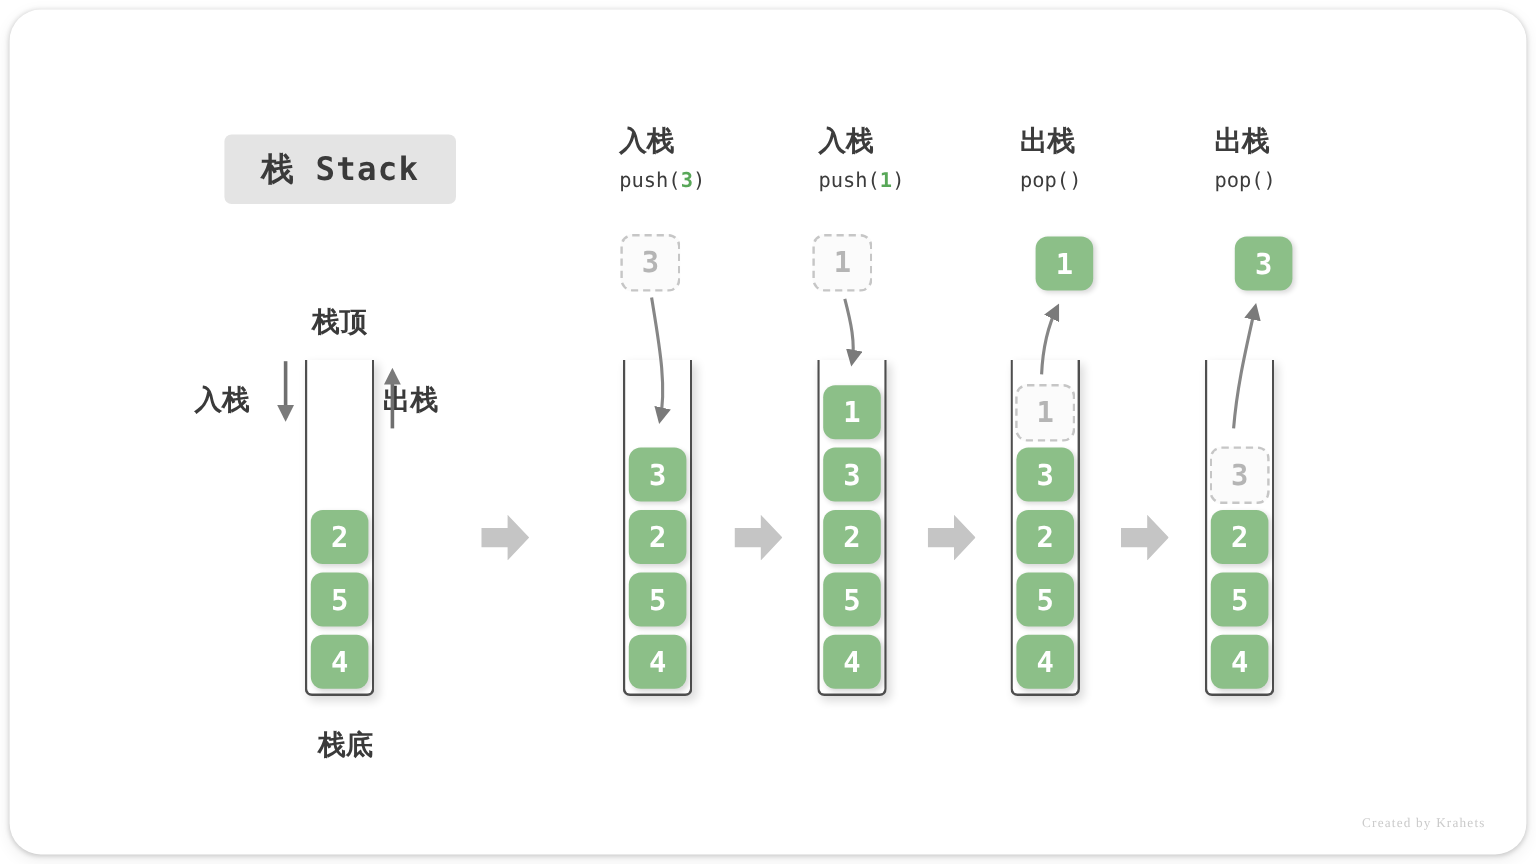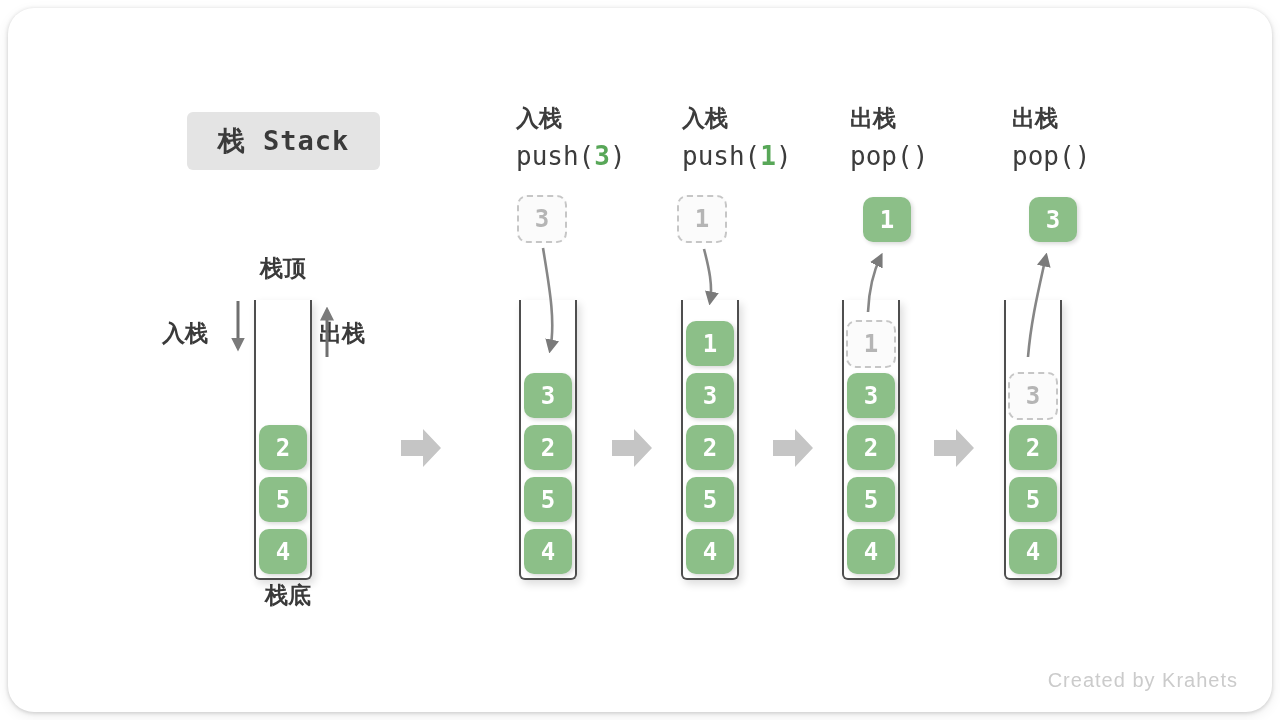--- a/index.html
+++ b/index.html
@@ -9,43 +9,43 @@
   .card{position:absolute;left:8px;top:8px;right:8px;bottom:8px;
         background:#ffffff;border-radius:26px;
         box-shadow:0 1px 4px rgba(0,0,0,.18),0 4px 14px rgba(0,0,0,.07);}
   .title-badge{position:absolute;left:179px;top:104px;width:193px;height:58px;
         background:#e4e4e4;border-radius:6px;display:flex;align-items:center;justify-content:center;
         font-family:"DejaVu Sans Mono","Liberation Mono",monospace;
         font-size:27px;font-weight:bold;color:#3a3a3a;letter-spacing:1px;}
   .op{position:absolute;top:98px;}
   .op-name{font-size:23px;font-weight:bold;color:#3c3c3c;line-height:1.1;}
   .op-code{margin-top:10px;font-family:"DejaVu Sans Mono","Liberation Mono",monospace;
-        font-size:26px;color:#3c3c3c;}
+        font-size:17px;color:#3c3c3c;}
   .op-code .arg{color:#58a758;font-weight:bold;}
   .side-label{position:absolute;font-size:23px;font-weight:bold;color:#3a3a3a;
         width:100px;text-align:center;}
   .stack{position:absolute;top:292px;width:58px;height:280px;box-sizing:border-box;
         border-left:2px solid #4e4e4e;border-right:2px solid #4e4e4e;border-bottom:2px solid #4e4e4e;
         border-radius:0 0 6px 6px;background:#ffffff;
         box-shadow:3px 4px 8px rgba(0,0,0,.14);}
   .cell{position:absolute;left:50%;margin-left:-24px;width:48px;height:45px;box-sizing:border-box;
         border-radius:10px;background:#8cbf88;
         display:flex;align-items:center;justify-content:center;
         font-family:"DejaVu Sans Mono","Liberation Mono",monospace;
         font-size:24px;font-weight:bold;color:#ffffff;
         box-shadow:2px 2px 4px rgba(0,0,0,.15);}
   .cell.ghost{width:50px;height:48px;margin-left:-25px;background:#fbfbfb;
         border:2px dashed #c6c6c6;color:#b5b5b5;box-shadow:none;}
   .cell.floating{position:absolute;margin-left:0;left:auto;}
   .flow-arrow{position:absolute;top:421px;width:40px;height:38px;background:#c5c5c5;
         clip-path:polygon(0 29%,55% 29%,55% 0,100% 50%,55% 100%,55% 71%,0 71%);}
   .overlay{position:absolute;left:0;top:0;width:1280px;height:720px;pointer-events:none;}
   .watermark{position:absolute;right:34px;bottom:20px;
-        font-family:Liberation Sans, sans-serif;
-        font-size:20px;color:#cbcbcb;letter-spacing:1px;}
+        font-family:Liberation Serif, serif;
+        font-size:11px;color:#cbcbcb;letter-spacing:1px;}
 </style>
 </head>
 <body>
 
 <div class="stage">
   <div class="card">
 
     <div class="title-badge">栈 Stack</div>
 
     <div class="op" style="left:508px">
@@ -59,21 +59,21 @@
     <div class="op" style="left:842px">
       <div class="op-name">出栈</div>
       <div class="op-code"><span>pop(</span><span class="arg"></span><span>)</span></div>
     </div>
     <div class="op" style="left:1004px">
       <div class="op-name">出栈</div>
       <div class="op-code"><span>pop(</span><span class="arg"></span><span>)</span></div>
     </div>
 
     <div class="side-label" style="left:225px;top:245px">栈顶</div>
-    <div class="side-label" style="left:230px;top:572px">栈底</div>
+    <div class="side-label" style="left:230px;top:597px">栈底</div>
     <div class="side-label" style="left:127px;top:310px">入栈</div>
     <div class="side-label" style="left:284px;top:310px">出栈</div>
 
     <div class="stack" style="left:246px">
       <div class="cell" style="top:125px">2</div>
       <div class="cell" style="top:177px">5</div>
       <div class="cell" style="top:229px">4</div>
     </div>
 
     <div class="stack" style="left:511px">

